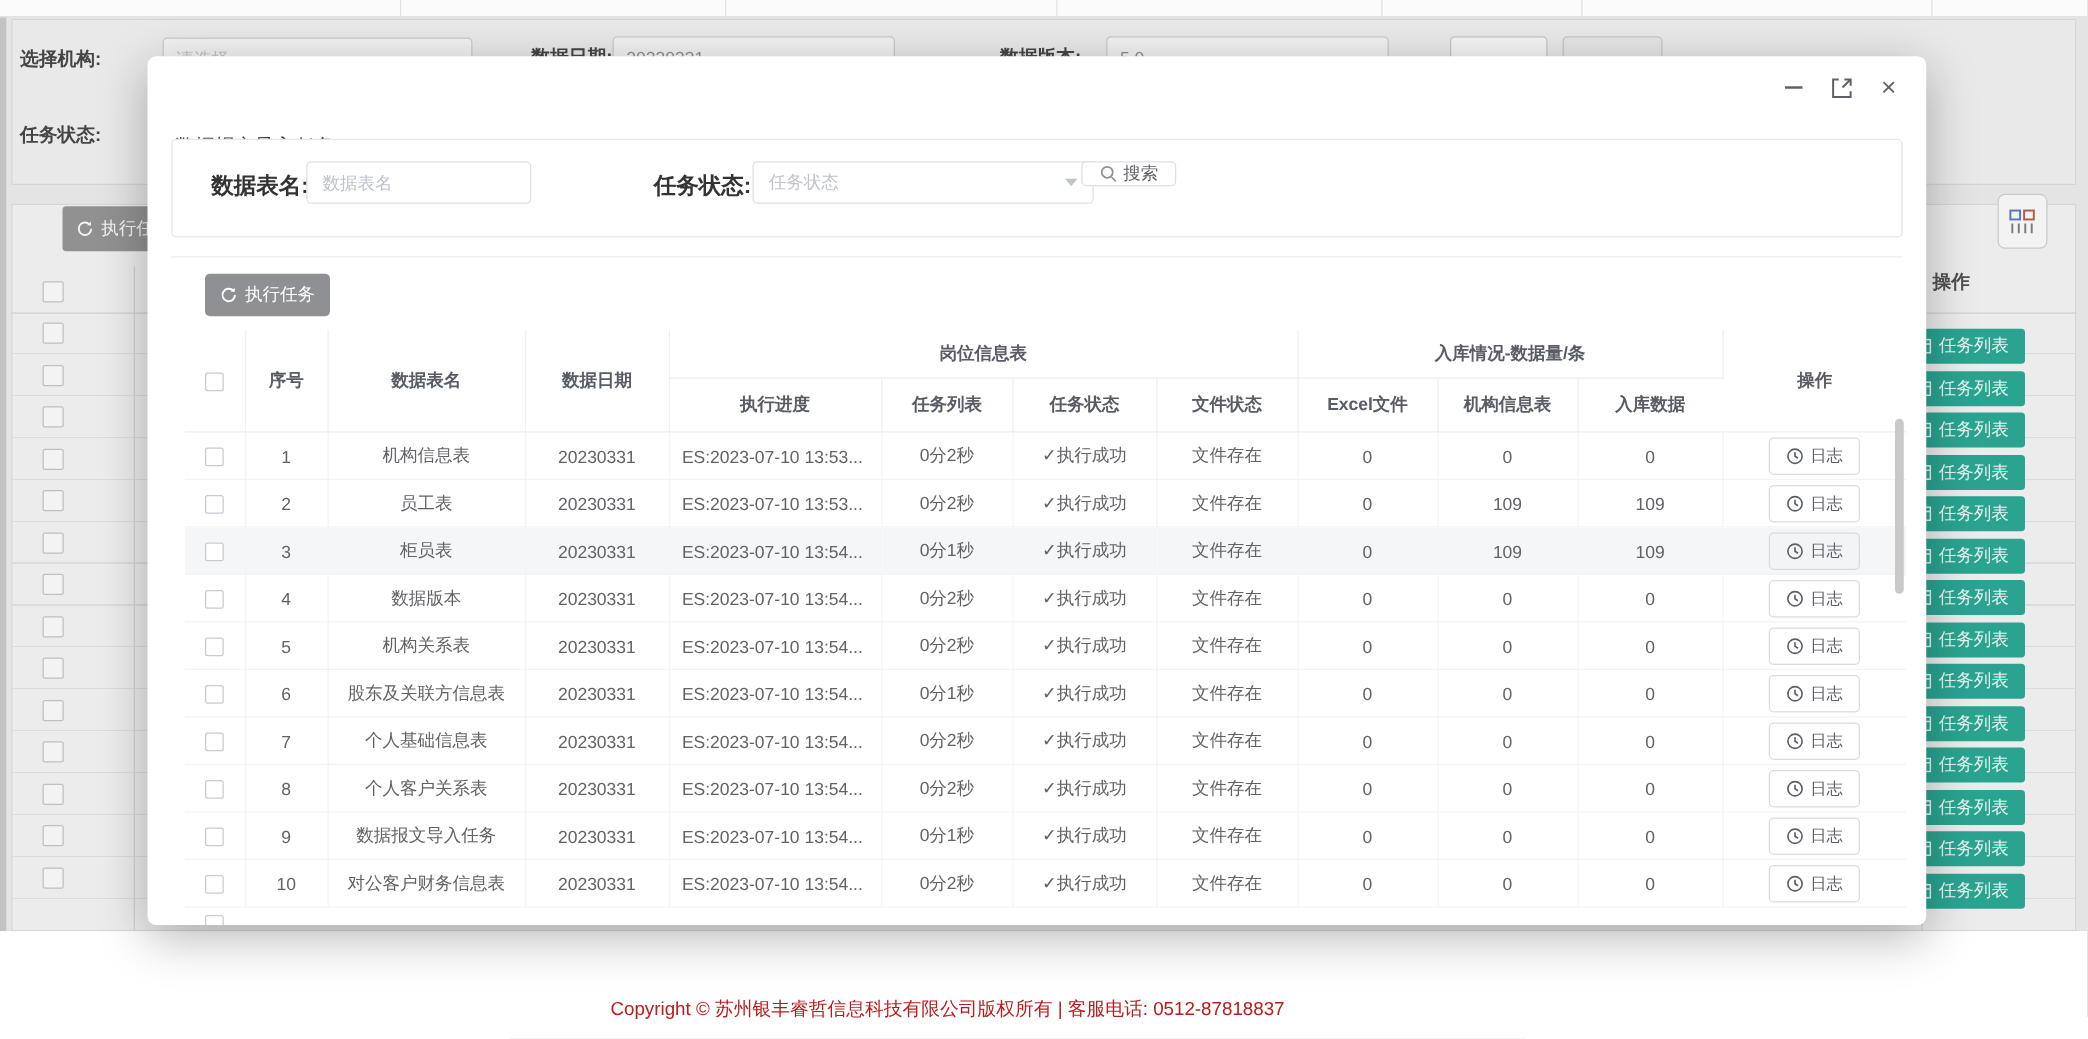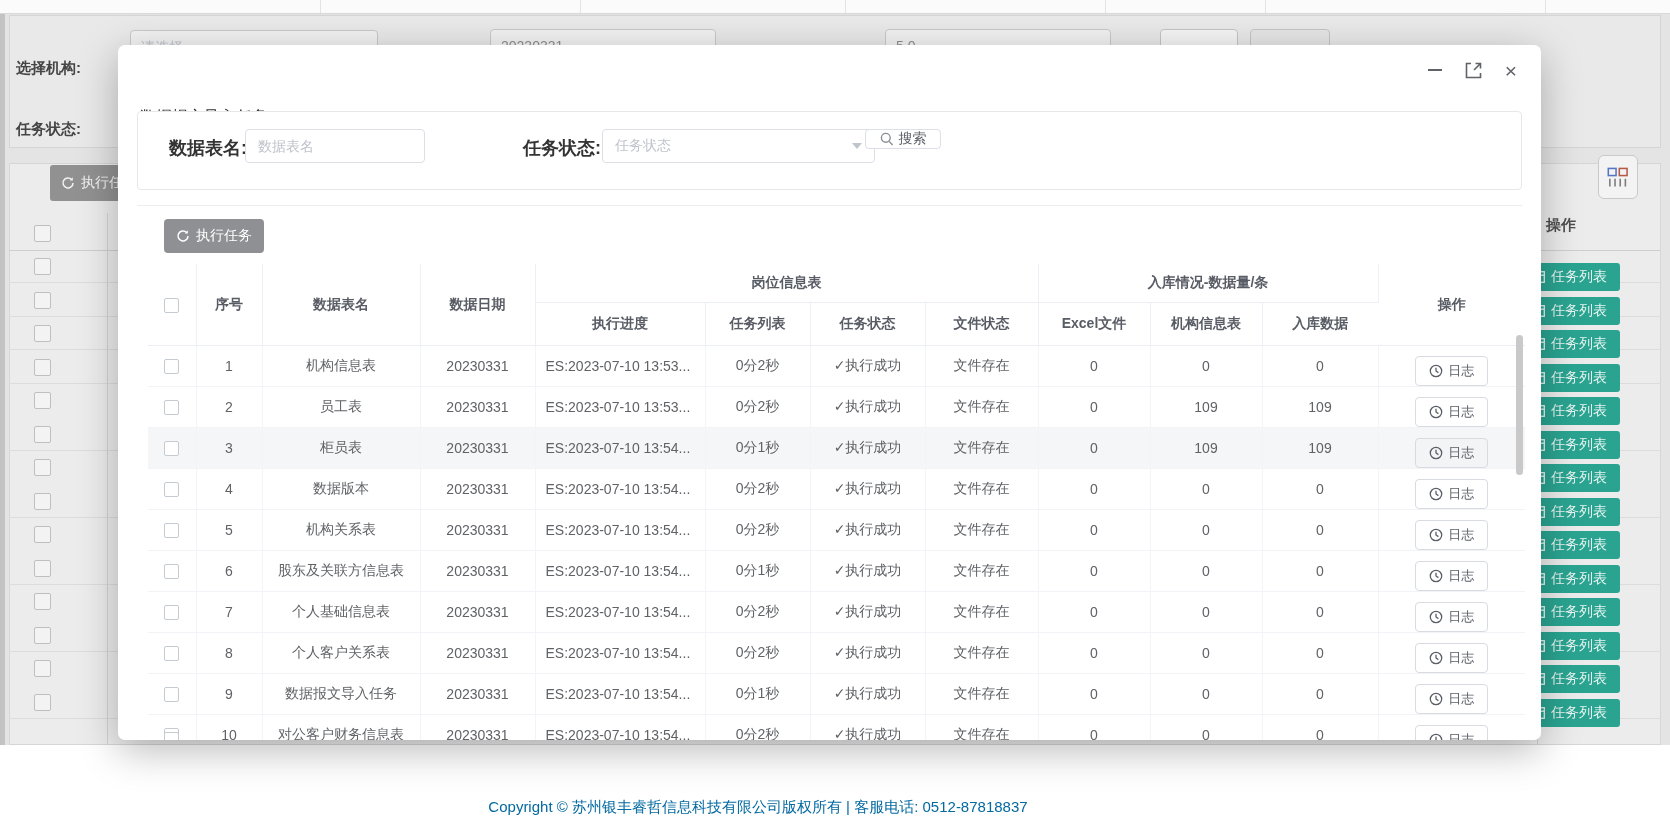--- a/index.html
+++ b/index.html
@@ -7,21 +7,21 @@
         font-family:"Liberation Sans","DejaVu Sans",sans-serif;-webkit-font-smoothing:antialiased;}
   .abs{position:absolute;}
 
   
   .bg-area{position:absolute;left:0;top:0;width:1670px;height:745px;background:#e4e4e4;}
   .top-strip{position:absolute;left:0;top:0;width:1670px;height:13px;background:#fbfbfb;border-bottom:1px solid #d9d9d9;}
   .top-strip .vline{position:absolute;top:0;width:1px;height:13px;background:#e3e3e3;}
   .left-edge{position:absolute;left:0;top:14px;width:5px;height:731px;background:#c3c3c3;}
 
   .filter-panel{position:absolute;left:9px;top:15px;width:1652px;height:133px;background:#e9e9e9;border:1px solid #d5d5d5;box-sizing:border-box;}
-  .bg-label{position:absolute;font-size:15px;font-weight:bold;color:#454545;margin-top:21px;}
+  .bg-label{position:absolute;font-size:15px;font-weight:bold;color:#454545;}
   .bg-input{position:absolute;height:34px;background:#f2f2f2;border:1px solid #c9c9c9;border-radius:4px;
             font-size:14px;color:#8f8f8f;padding:0 10px;box-sizing:border-box;font-family:inherit;}
   .bg-btn-sliver{position:absolute;height:34px;background:#f5f5f5;border:1px solid #c5c5c5;border-radius:4px;box-sizing:border-box;}
 
   .content-panel{position:absolute;left:9px;top:163px;width:1652px;height:582px;background:#ececec;border:1px solid #d6d6d6;box-sizing:border-box;}
   .bg-exec-btn{position:absolute;left:50px;top:165px;width:98px;height:36px;background:#919191;border-radius:3px;
                color:#f2f2f2;font-size:14px;display:flex;align-items:center;justify-content:center;gap:6px;}
   .bg-rowlines{position:absolute;left:9px;top:250px;width:1652px;height:470px;
                background:repeating-linear-gradient(to bottom, transparent 0px, transparent 32.5px, #dcdcdc 32.5px, #dcdcdc 33.5px);}
   .bg-vline{position:absolute;width:1px;background:#d2d2d2;}
@@ -35,21 +35,21 @@
 
   .bottom-row{position:absolute;left:9px;top:750px;width:1652px;height:38px;background:#d8d8d8;}
   .br-cell{position:absolute;top:0;height:38px;border-right:1px solid #c6c6c6;display:flex;align-items:center;justify-content:center;
            font-size:15px;color:#4c4c4c;gap:6px;box-sizing:border-box;}
   .pill{position:absolute;left:1082px;top:760px;width:306px;height:18px;background:#c7c7c7;border-radius:9px;
         font-size:11px;color:#e0e0e0;display:flex;align-items:center;padding-left:10px;box-sizing:border-box;}
   .br-action{position:absolute;left:1515px;top:752px;width:118px;height:34px;background:#2aa491;border-radius:3px;color:#eef7f5;
              font-size:15px;display:flex;align-items:center;justify-content:center;gap:7px;}
 
   .footer{position:absolute;left:0;top:745px;width:1670px;height:86px;background:#ffffff;}
-  .footer-text{position:absolute;left:0;top:53px;width:1516px;text-align:center;font-size:15px;color:#0369a1;}
+  .footer-text{position:absolute;left:0;top:53px;width:1516px;text-align:center;font-size:15px;color:#b91c1c;}
 
   
   .modal{position:absolute;left:118px;top:45px;width:1423px;height:695px;background:#ffffff;border-radius:7px;
          box-shadow:0 10px 40px rgba(0,0,0,0.28);overflow:hidden;}
   .m-title{position:absolute;left:22px;top:62px;font-size:16px;color:#303133;}
   .m-controls{position:absolute;right:18px;top:13px;display:flex;align-items:center;gap:14px;}
   .m-ctrl{width:24px;height:24px;display:flex;align-items:center;justify-content:center;cursor:pointer;}
   .min-bar{width:14px;height:2px;background:#5f6268;}
   .close-x{font-size:21px;color:#5f6268;line-height:1;}
 
@@ -75,21 +75,21 @@
   .m-table tr.h1 th{height:38px;}
   .m-table tr.h2 th{height:42px;}
   .m-table td{font-size:14px;color:#606266;border-bottom:1px solid #f1f3f6;border-right:1px solid #f2f4f7;
               text-align:center;height:37px;padding:0;overflow:hidden;white-space:nowrap;}
   .m-table th:last-child,.m-table td:last-child{border-right:none;}
   .m-table td.progress{text-align:left;padding-left:10px;}
   .m-table tr.hl td{background:#f5f6f8;}
   .green{color:#37a03c;}
   .ck{display:inline-block;width:15px;height:15px;border:1px solid #c6cad1;border-radius:2px;background:#fff;vertical-align:middle;box-sizing:border-box;cursor:pointer;}
   .log-btn{display:inline-flex;align-items:center;justify-content:center;gap:5px;height:30px;padding:0 13px;
-           border:1px solid #d8dbe0;border-radius:4px;background:#fff;font-size:13px;color:#5a5e66;font-family:inherit;cursor:pointer;margin-top:10px;}
+           border:1px solid #d8dbe0;border-radius:4px;background:#fff;font-size:13px;color:#5a5e66;font-family:inherit;cursor:pointer;}
   tr.hl .log-btn{background:#f3f4f6;}
   .scroll-thumb{position:absolute;left:1398px;top:290px;width:7px;height:140px;background:#c9c9c9;border-radius:4px;}
   .partial-ck{position:absolute;left:46px;top:687px;width:15px;height:15px;border:1px solid #c6cad1;border-radius:2px;background:#fff;box-sizing:border-box;}
 </style>
 </head>
 <body>
 
 <div class="page">
 
   <div class="bg-area"></div>

